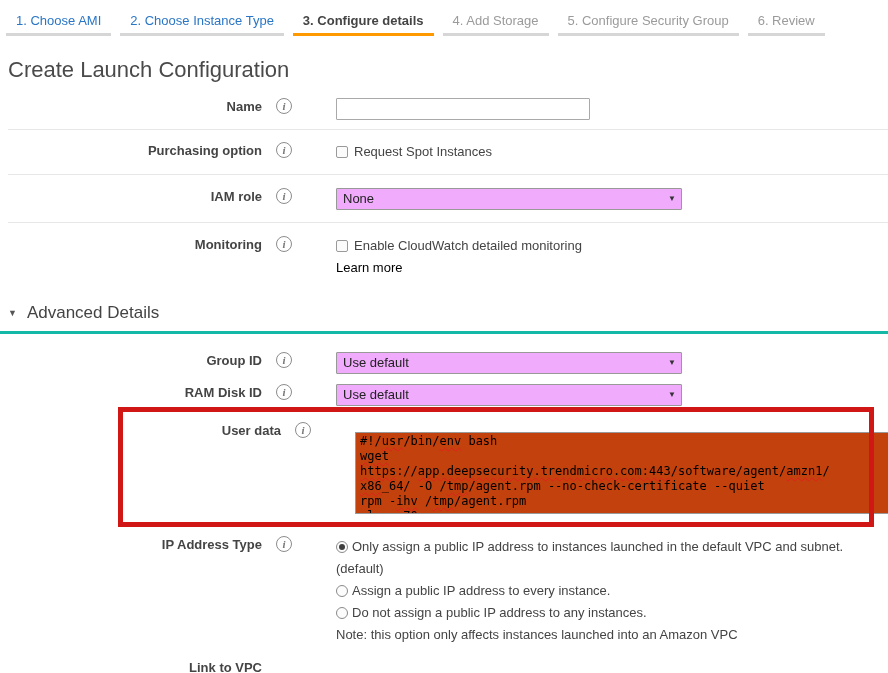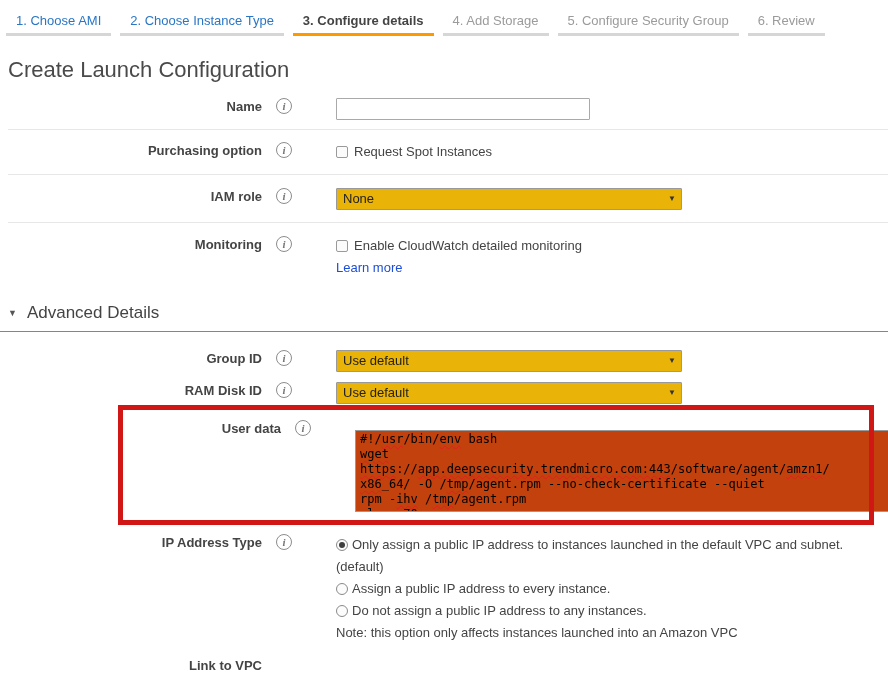--- a/index.html
+++ b/index.html
@@ -40,21 +40,21 @@
   }
   .info::before { content:"i"; }
   .ctl { margin-left:44px; flex:1; max-width:514px; padding-top:2px; line-height:20px; }
 
   
   .txt {
     width:254px; height:22px; border:1px solid #a9a9a9; border-radius:1px;
     font-family:"Liberation Sans", sans-serif; font-size:13px; padding:0 4px;
   }
   .select {
-    width:346px; height:22px; border:1px solid #999; background:#eab308;
+    width:346px; height:22px; border:1px solid #999; background:#f0abfc;
     display:flex; justify-content:space-between; align-items:center;
     padding:0 5px 0 6px; cursor:pointer; border-radius:1px; color:#222;
   }
   .caret { font-size:8px; color:#333; }
   .caret::before { content:"▼"; }
 
   
   .cb {
     display:inline-block; width:12px; height:12px; border:1px solid #9a9a9a;
     background:#fbfbfb; border-radius:2px; vertical-align:-2px; margin-right:6px;
@@ -63,25 +63,25 @@
   .rb {
     display:inline-block; width:12px; height:12px; border:1px solid #8a8a8a;
     background:#fcfcfc; border-radius:50%; vertical-align:-2px; margin-right:4px;
     cursor:pointer;
   }
   .rb.sel::after {
     content:""; display:block; width:6px; height:6px; margin:2px;
     border-radius:50%; background:#3f3f3f;
   }
   .gap { margin-left:10px; }
-  .link { color:#1d4ed8; cursor:pointer; text-decoration:none; display:inline-block; margin-top:2px; }
+  .link { color:#000000; cursor:pointer; text-decoration:none; display:inline-block; margin-top:2px; }
 
   
   .section-head {
-    margin:25px 0 0 0; padding:0 0 8px 8px; border-bottom:1px solid #14b8a6;
+    margin:25px 0 0 0; padding:0 0 8px 8px; border-bottom:3px solid #14b8a6;
     font-size:17px; color:#444; display:flex; align-items:center; cursor:pointer;
   }
   .tri { font-size:9px; color:#555; margin-right:10px; }
   .tri::before { content:"▼"; }
   .rows-advanced { margin-top:12px; }
   .row.tight { padding:4px 0 4px 0; }
 
   
   .row.userdata { position:relative; padding:10px 0 14px 0;justify-content:center; }
   .red-frame {

